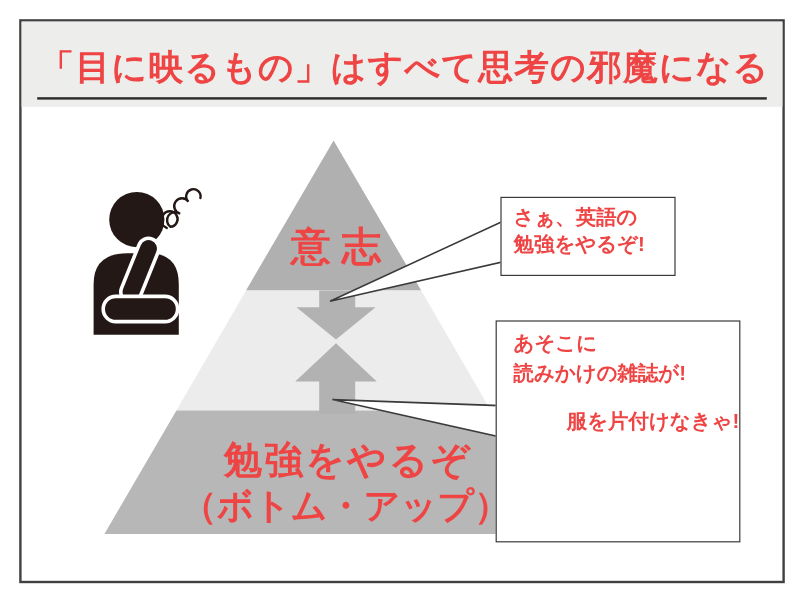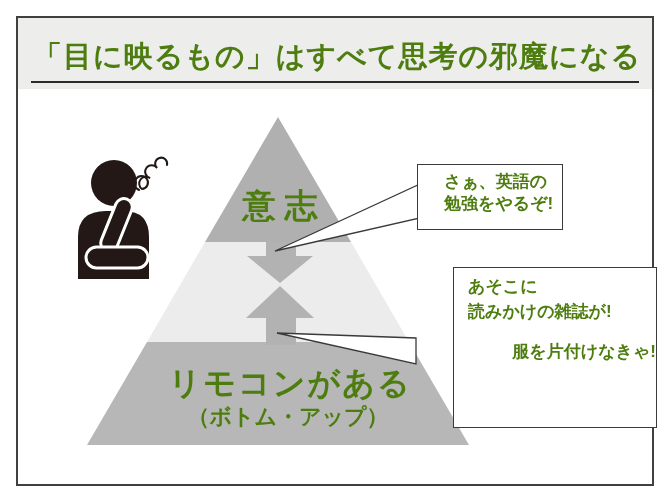--- a/index.html
+++ b/index.html
@@ -1,38 +1,38 @@
 <!DOCTYPE html>
 <html><head>
 <meta charset="utf-8">
 <style>
   html,body{margin:0;padding:0;background:#ffffff;}
   .canvas{
     position:relative;width:670px;height:504px;background:#ffffff;overflow:hidden;
-    font-family:"Liberation Sans","DejaVu Sans",sans-serif;color:#4d7c0f;border-radius:31px;
+    font-family:"Liberation Sans","DejaVu Sans",sans-serif;color:#ef4444;border-radius:31px;
   }
   .abs{position:absolute;}
   
   .frame{left:16px;top:16px;width:638px;height:470px;border:2px solid #404040;box-sizing:border-box;background:transparent;z-index:0;}
   
   .title-bar{left:18px;top:18px;width:634px;height:71px;background:#edeeec;z-index:1;}
   .title-text{left:33px;top:37px;font-size:29px;font-weight:bold;letter-spacing:1px;white-space:nowrap;z-index:2;}
   .title-rule{left:31px;top:81px;width:608px;height:2px;background:#2b2b2b;z-index:2;}
   
   svg.diagram{left:0;top:0;width:670px;height:504px;z-index:2;}
   
   .lbl{font-weight:bold;z-index:3;white-space:nowrap;transform:translateX(-50%);}
   .lbl-topdown{left:281px;top:153px;font-size:21px;}
   .lbl-will{left:280px;top:184px;font-size:33px;letter-spacing:9px;padding-left:9px;}
   .lbl-bottom{left:290px;top:362px;font-size:32px;letter-spacing:2px;}
-  .lbl-bottomup{left:288px;top:402px;font-size:22px;}
+  .lbl-bottomup{left:288px;top:402px;font-size:30px;}
   
   .bubble{background:#ffffff;border:1.5px solid #3a3a3a;box-sizing:border-box;font-weight:bold;z-index:4;}
-  .bubble-top{left:417px;top:164px;width:146px;height:66px;padding:6px 0 0 26px;font-size:17px;line-height:22px;}
-  .bubble-bottom{left:413px;top:267px;width:204px;height:161px;padding:6px 0 0 14px;font-size:17px;line-height:25px;margin-left:40px;}
+  .bubble-top{left:417px;top:164px;width:146px;height:66px;padding:6px 0 0 10px;font-size:17px;line-height:22px;}
+  .bubble-bottom{left:413px;top:267px;width:204px;height:185px;padding:6px 0 0 14px;font-size:17px;line-height:25px;}
   .preline{white-space:pre-line;}
   .bubble-bottom .item{margin:0 0 15px 0;}
   .bubble-bottom .item:last-child{margin-bottom:0;text-align:right;}
 </style>
 </head>
 <body>
 
 <div class="canvas">
 
   <div class="abs frame"></div>
@@ -58,21 +58,21 @@
       <circle cx="114" cy="183" r="23" fill="#231815"></circle>
       <path d="M78,279 L78,237 Q78,211 106,211 L124,211 Q149,211 149,237 L149,279 Z" fill="#231815"></path>
       <rect x="108" y="197" width="17" height="56" rx="8.5" fill="#231815" stroke="#ffffff" stroke-width="3" transform="rotate(22 116 225)"></rect>
       <rect x="86" y="247" width="62" height="21" rx="10.5" fill="#231815" stroke="#ffffff" stroke-width="3"></rect>
     </g>
 
     <path d="M139,190 q-8,-4 -3,-11 a6.5,6.5 0 1,1 6,10 a6.5,6.5 0 1,1 8,-11 a6.5,6.5 0 1,1 7,-10 a6,6 0 1,1 10,-3" fill="none" stroke="#231815" stroke-width="2" stroke-linecap="round"></path>
   </svg>
 
   <div class="abs lbl lbl-will">意志</div>
-  <div class="abs lbl lbl-bottom">リモコンがある</div>
+  <div class="abs lbl lbl-bottom">勉強をやるぞ</div>
   <div class="abs lbl lbl-bottomup">（ボトム・アップ）</div>
 
   <div class="abs bubble bubble-top">
     <div class="preline">さぁ、英語の
 勉強をやるぞ!</div>
   </div>
 
   <div class="abs bubble bubble-bottom">
     <div class="item preline">あそこに
 読みかけの雑誌が!</div>

